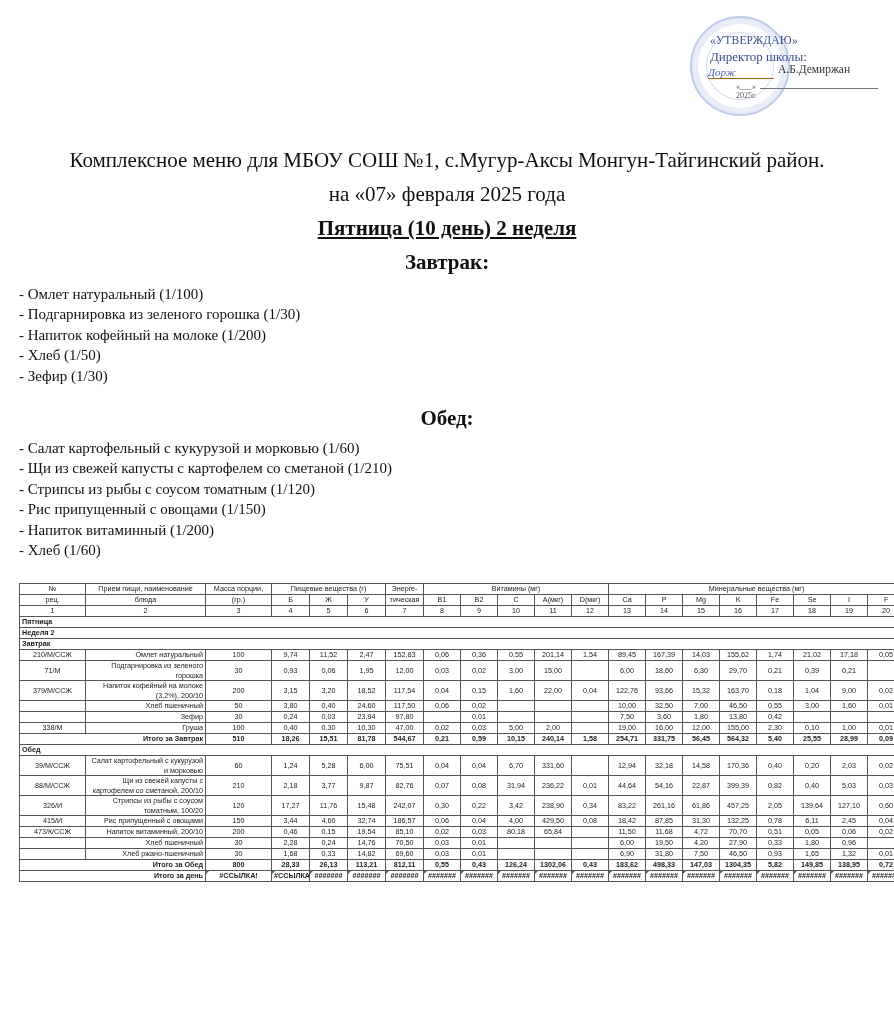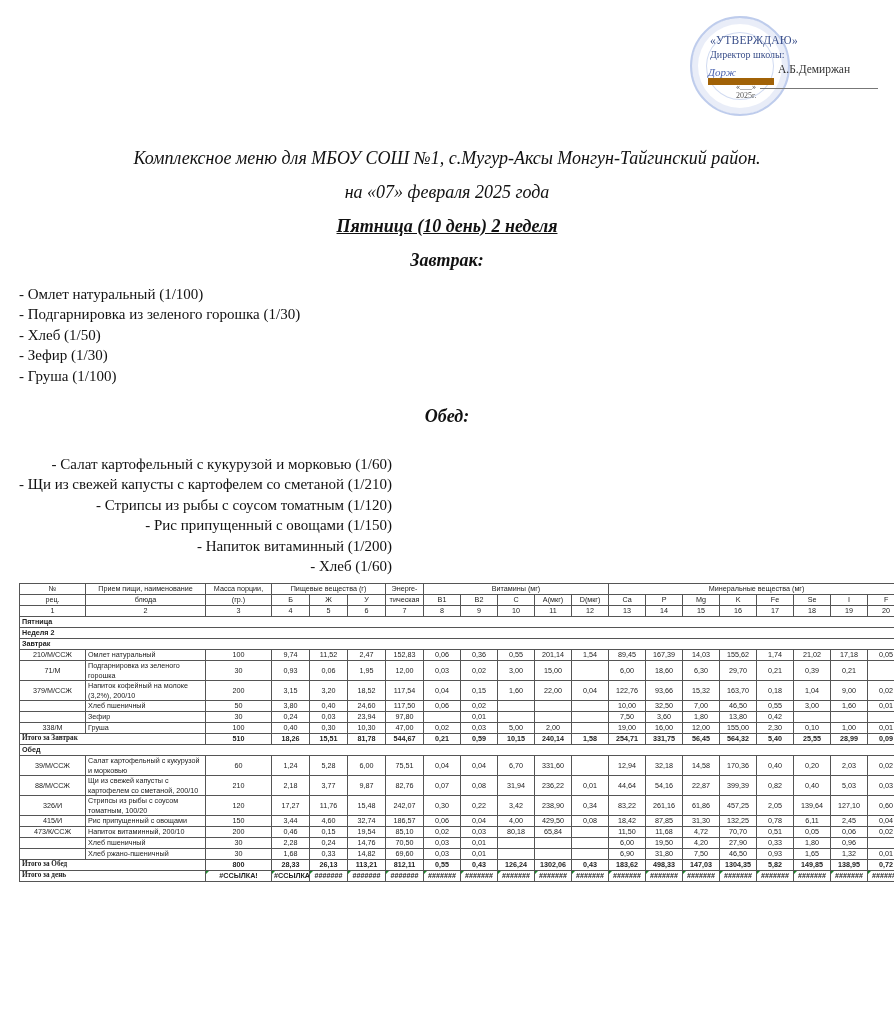--- a/index.html
+++ b/index.html
@@ -1,39 +1,39 @@
 <!DOCTYPE html>
 <html><head>
 <meta charset="utf-8">
 <style>
   html, body { margin: 0; padding: 0; background: #ffffff; }
   body { width: 894px; height: 1024px; position: relative; overflow: hidden; font-family: "Liberation Serif", serif; color: #111; }
   .stamp { position: absolute; left: 684px; top: 14px; width: 210px; height: 100px; }
   .stamp .seal { position: absolute; left: 6px; top: 2px; width: 96px; height: 96px; border-radius: 50%; border: 2px solid rgba(70,110,200,0.35); box-shadow: inset 0 0 0 6px rgba(70,110,200,0.12), inset 0 0 0 14px rgba(255,255,255,1), inset 0 0 0 15px rgba(70,110,200,0.25); }
   .stamp .line1 { position: absolute; left: 26px; top: 20px; font-size: 11.5px; color: #3a4f8a; letter-spacing: 0.2px; }
-  .stamp .line2 { position: absolute; left: 26px; top: 35px; font-size: 10px; color: #3a4f8a; }
-  .stamp .sig { position: absolute; left: 24px; top: 52px; width: 66px; border-bottom: 7px solid #a16207; height: 12px; font-style: italic; color: #4a63b0; font-size: 11px; }
+  .stamp .line2 { position: absolute; left: 26px; top: 35px; font-size: 13px; color: #3a4f8a; }
+  .stamp .sig { position: absolute; left: 24px; top: 52px; width: 66px; border-bottom: 1px solid #a16207; height: 12px; font-style: italic; color: #4a63b0; font-size: 11px; }
   .stamp .name { position: absolute; left: 94px; top: 49px; font-size: 11.5px; color: #333; }
   .stamp .dateline { position: absolute; left: 20px; top: 68px; font-size: 8px; color: #555; width: 160px; margin-left: 32px; }
   .stamp .dateline .rule { display: inline-block; width: 118px; border-bottom: 1px solid #777; margin: 0 2px; }
-  .center { position: absolute; left: 0; width: 894px; text-align: center; font-size: 18px; font-style: italic; }
+  .center { position: absolute; left: 0; width: 894px; text-align: center; font-size: 21px; }
   .t1 { top: 148px; }
   .t2 { top: 182px; }
   .t3 { top: 216px; font-weight: bold; text-decoration: underline; }
   .t4 { top: 250px; font-weight: bold; }
   .menu-list { position: absolute; left: 19px; font-size: 15px; line-height: 20.4px; }
   .list1 { top: 284px; }
-  .list2 { top: 454px; text-align: right; }
+  .list2 { top: 438px; }
   .t5 { top: 406px; font-weight: bold; left: 0; text-align: center; }
   table.nutr { position: absolute; left: 19px; top: 583px; width: 862px; border-collapse: collapse; font-family: "Liberation Sans", sans-serif; font-size: 7.2px; color: #222; table-layout: fixed; }
   table.nutr td { border: 1px solid #555; padding: 0 2px; text-align: center; height: 10px; line-height: 9.5px; overflow: hidden; white-space: nowrap; }
-  table.nutr td.name { text-align: left; white-space: normal; }
+  table.nutr td.name { text-align: right; white-space: normal; }
   table.nutr tr.section td { text-align: left; font-weight: bold; border-left: 1px solid #555; }
   table.nutr tr.total td { font-weight: bold; }
-  table.nutr tr.total td.lbl { text-align: left; font-family: Liberation Serif, serif; }
+  table.nutr tr.total td.lbl { text-align: right; }
   table.nutr tr.tall td { height: 19px; }
   table.nutr td.err { position: relative; }
   table.nutr td.err::before { content: ""; position: absolute; left: 0; top: 0; border-top: 3px solid #1e8a2e; border-right: 3px solid transparent; }
 </style>
 </head>
 <body>
 
 <div class="stamp">
   <div class="seal"></div>
   <div class="line1">«УТВЕРЖДАЮ»</div>
@@ -44,23 +44,23 @@
 </div>
 
 <div class="center t1">Комплексное меню для МБОУ СОШ №1, с.Мугур-Аксы Монгун-Тайгинский район.</div>
 <div class="center t2">на «07» февраля 2025 года</div>
 <div class="center t3">Пятница (10 день) 2 неделя</div>
 <div class="center t4">Завтрак:</div>
 
 <div class="menu-list list1">
   <div>- Омлет натуральный (1/100)</div>
   <div>- Подгарнировка из зеленого горошка (1/30)</div>
+  <div>- Напиток кофейный на молоке (1/200)</div>
   <div>- Хлеб (1/50)</div>
   <div>- Зефир (1/30)</div>
-  <div>- Груша (1/100)</div>
 </div>
 
 <div class="center t5">Обед:</div>
 
 <div class="menu-list list2">
   <div>- Салат картофельный с кукурузой и морковью (1/60)</div>
   <div>- Щи из свежей капусты с картофелем со сметаной (1/210)</div>
   <div>- Стрипсы из рыбы с соусом томатным (1/120)</div>
   <div>- Рис припущенный с овощами (1/150)</div>
   <div>- Напиток витаминный (1/200)</div>

